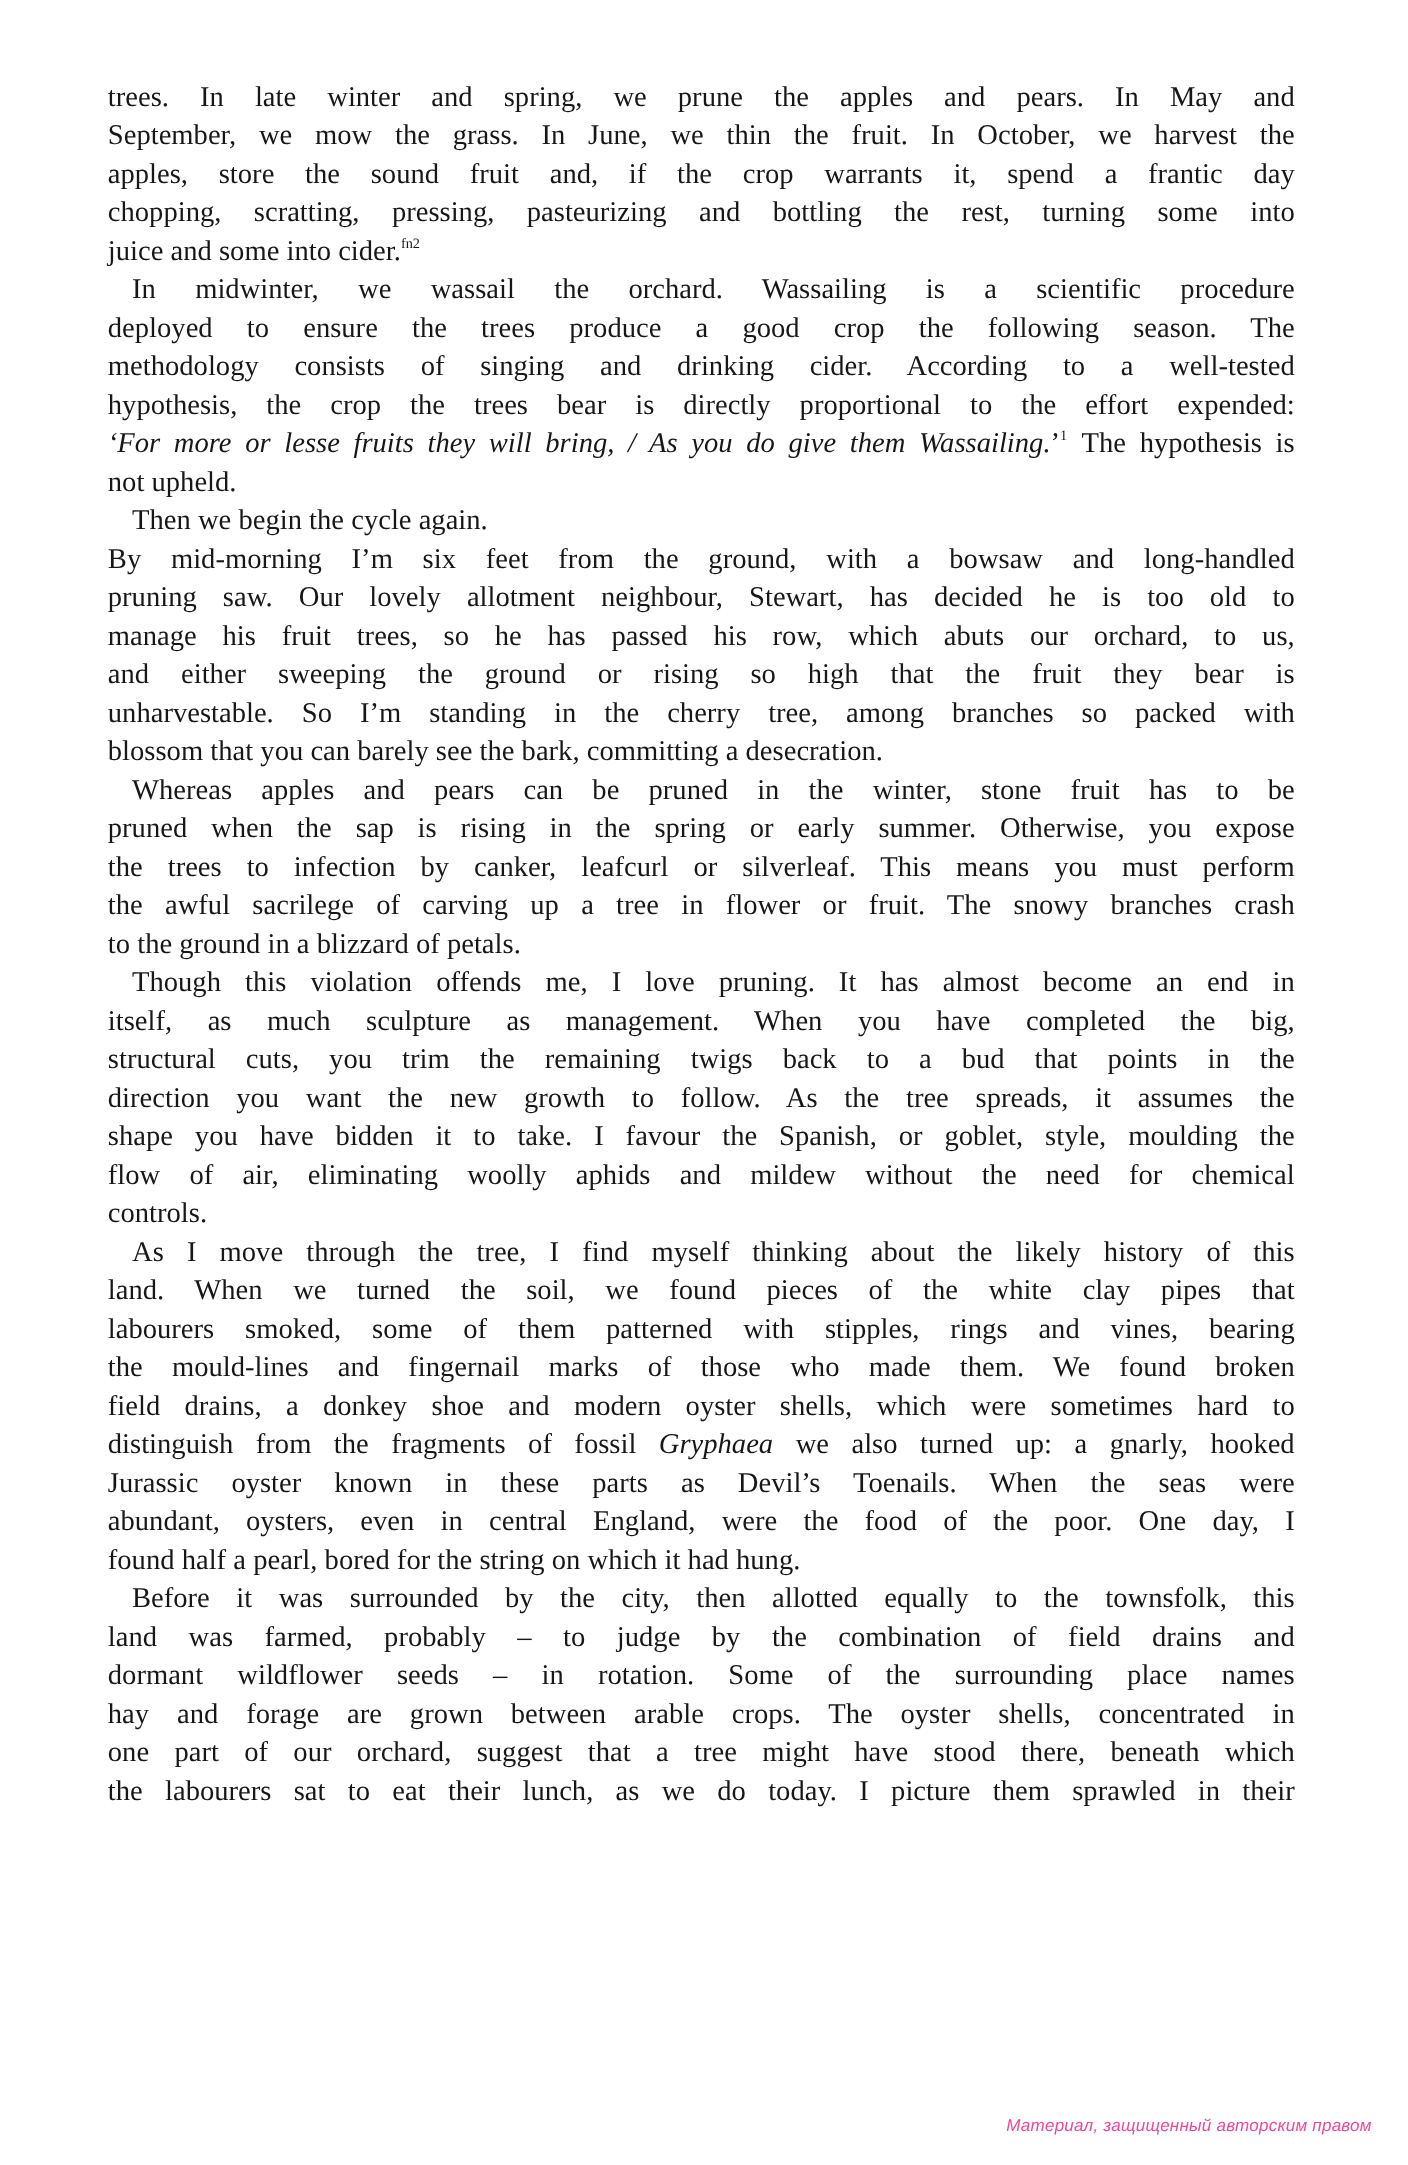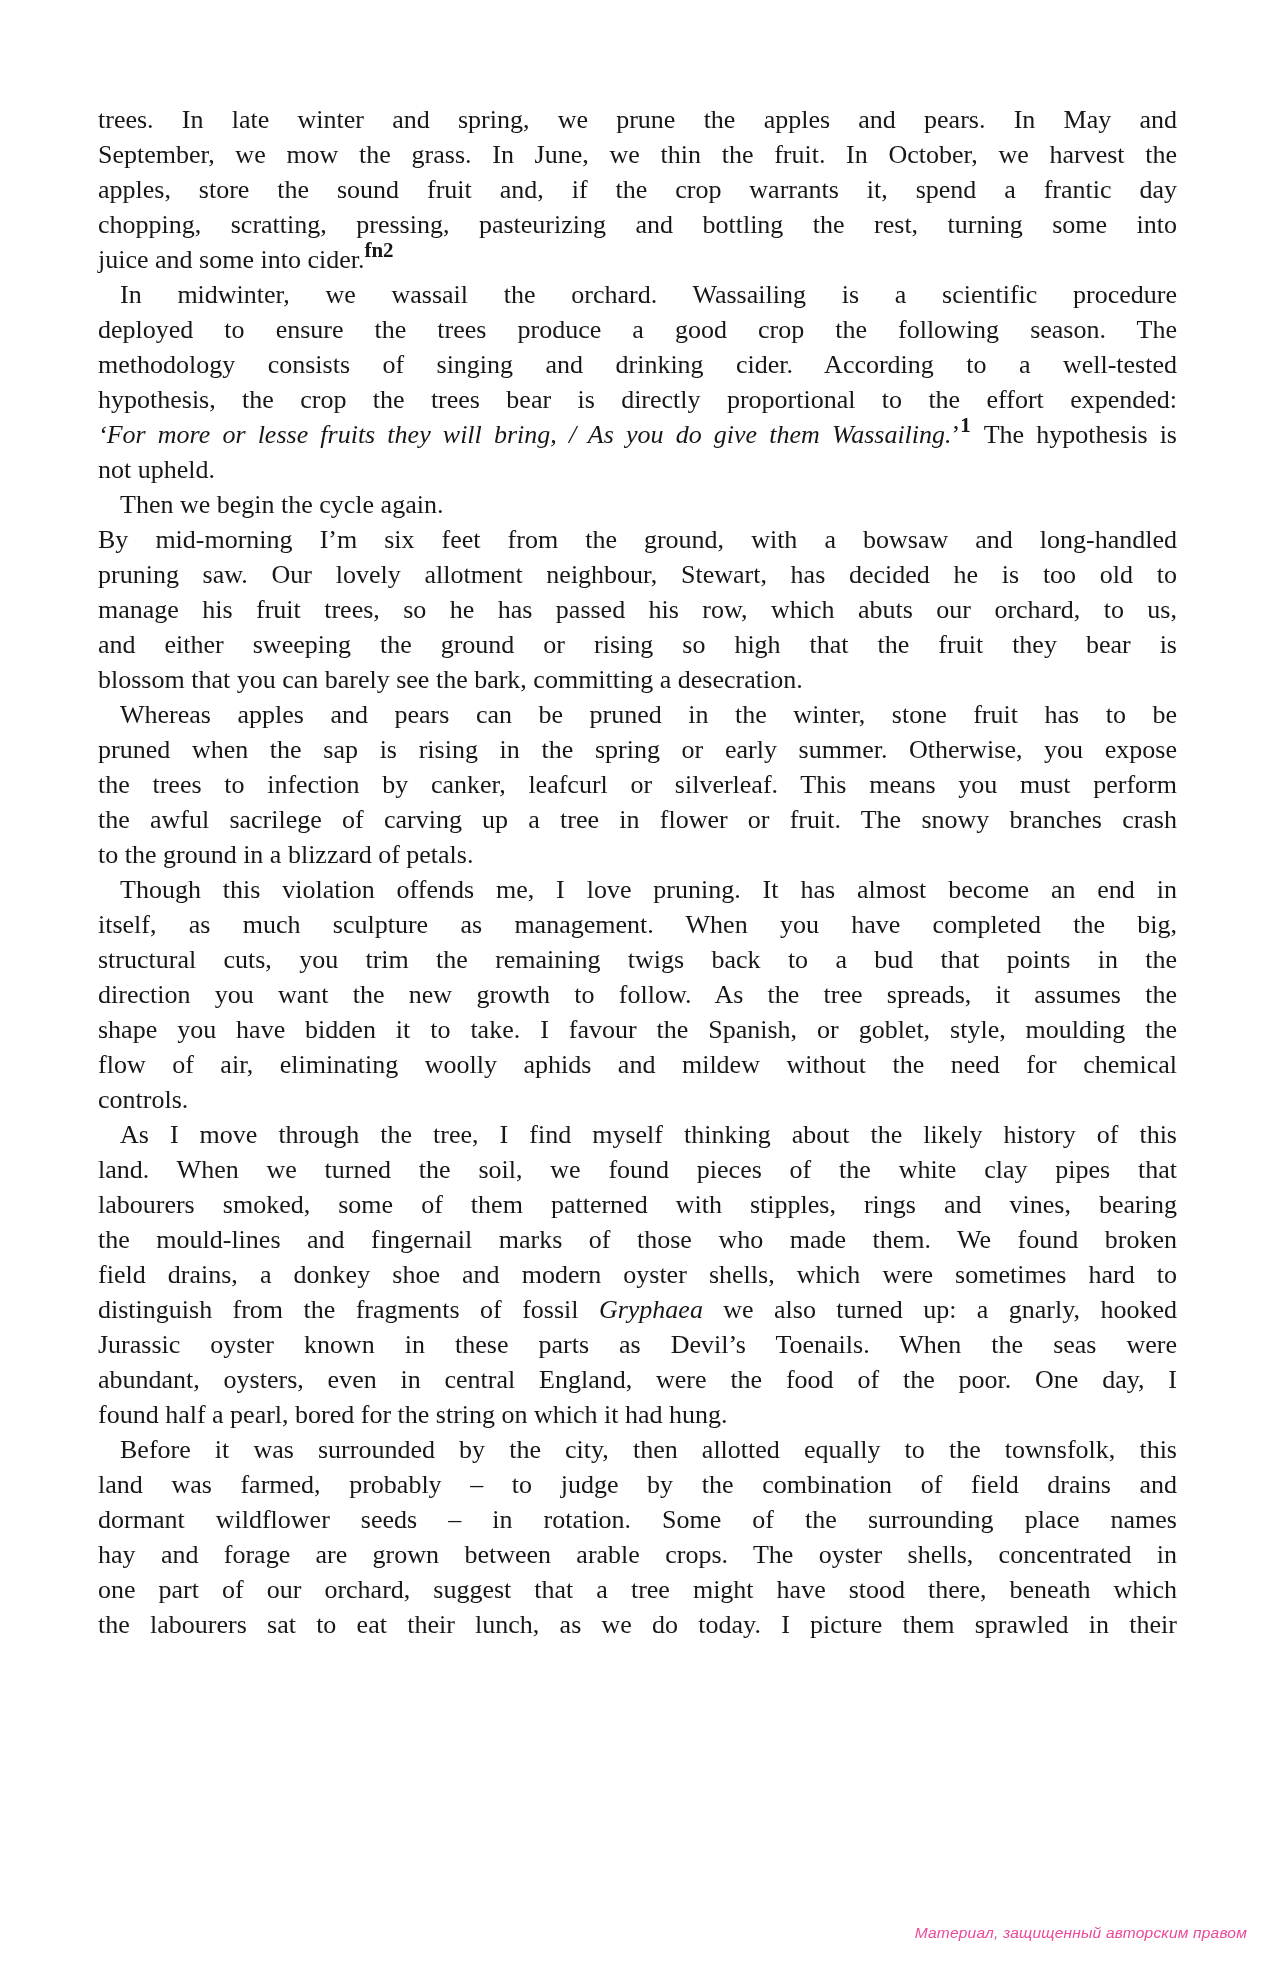--- a/index.html
+++ b/index.html
@@ -7,41 +7,40 @@
     width: 1280px;
     height: 1968px;
     background: #ffffff;
     position: relative;
     overflow: hidden;
   }
   .page {
     position: absolute;
     inset: 0;
     box-sizing: border-box;
-    padding: 102px 103px 0 98px;
+    padding: 70px 103px 0 98px;
     font-family: "Liberation Serif", "DejaVu Serif", serif;
   }
   .para { margin: 0; }
   .para.gap-before { }
   .line {
     font-size: 26px;
     line-height: 35px;
     text-align: justify;
     text-align-last: justify;
   }
   .line.end { text-align-last: left; }
   .line.indent { text-indent: 22px; }
   .line em { font-style: italic; }
   .line sup {
-    font-size: 21px;
+    font-size: 13px;
     line-height: 0;
     position: relative;
     top: -1px;
     vertical-align: super;
-    font-weight: bold;
   }
   .watermark {
     position: absolute;
     top: 1924px;
     right: 33px;
     font-family: "Liberation Sans", "DejaVu Sans", sans-serif;
     font-size: 15.5px;
     letter-spacing: 0.2px;
   }
 </style>
@@ -66,20 +65,21 @@
         <div class="line end"><span>not upheld.</span></div>
       </div>
       <div class="para">
         <div class="line indent end"><span>Then we begin the cycle again.</span></div>
       </div>
       <div class="para gap-before">
         <div class="line"><span>By mid-morning I’m six feet from the ground, with a bowsaw and long-handled</span></div>
         <div class="line"><span>pruning saw. Our lovely allotment neighbour, Stewart, has decided he is too old to</span></div>
         <div class="line"><span>manage his fruit trees, so he has passed his row, which abuts our orchard, to us,</span></div>
         <div class="line"><span>and either sweeping the ground or rising so high that the fruit they bear is</span></div>
+        <div class="line"><span>unharvestable. So I’m standing in the cherry tree, among branches so packed with</span></div>
         <div class="line end"><span>blossom that you can barely see the bark, committing a desecration.</span></div>
       </div>
       <div class="para">
         <div class="line indent"><span>Whereas apples and pears can be pruned in the winter, stone fruit has to be</span></div>
         <div class="line"><span>pruned when the sap is rising in the spring or early summer. Otherwise, you expose</span></div>
         <div class="line"><span>the trees to infection by canker, leafcurl or silverleaf. This means you must perform</span></div>
         <div class="line"><span>the awful sacrilege of carving up a tree in flower or fruit. The snowy branches crash</span></div>
         <div class="line end"><span>to the ground in a blizzard of petals.</span></div>
       </div>
       <div class="para">

